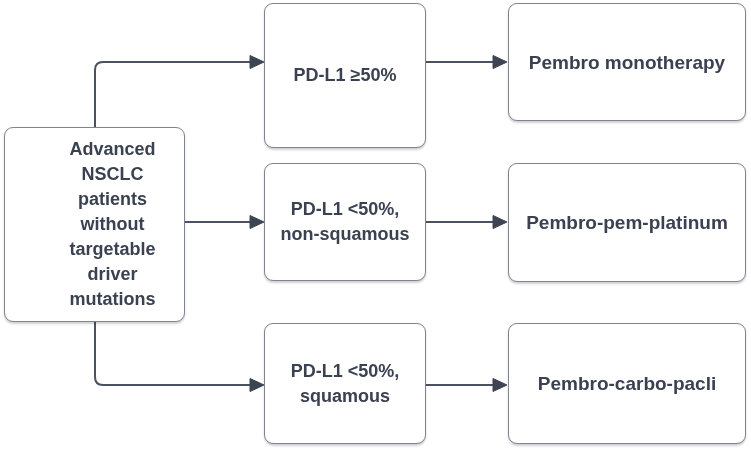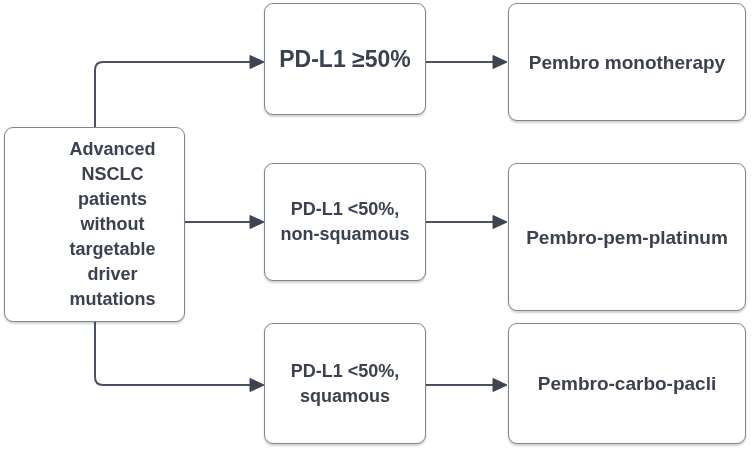--- a/index.html
+++ b/index.html
@@ -36,25 +36,25 @@
     color: #3a4150;
     font-weight: 700;
     box-shadow: 0 1.5px 2px rgba(40, 48, 65, 0.22);
   }
   .node .label {
     white-space: pre-line;
     line-height: 25px;
     padding: 2px 8px;
   }
   .node-root      { left: 4px;   top: 127px; width: 181px; height: 195px; font-size: 18px; padding-left: 36px; }
-  .node-cond-1    { left: 264px; top: 3px;   width: 162px; height: 112px; font-size: 23px; }
+  .node-cond-1    { left: 264px; top: 3px;   width: 162px; height: 145px; font-size: 18px; }
   .node-cond-2    { left: 264px; top: 163px; width: 162px; height: 118px; font-size: 18px; }
   .node-cond-3    { left: 264px; top: 323px; width: 162px; height: 121px; font-size: 18px; }
   .node-treat-1   { left: 508px; top: 3px;   width: 238px; height: 118px; font-size: 19px; }
-  .node-treat-2   { left: 508px; top: 163px; width: 238px; height: 148px; font-size: 19px; }
+  .node-treat-2   { left: 508px; top: 163px; width: 238px; height: 119px; font-size: 19px; }
   .node-treat-3   { left: 508px; top: 323px; width: 238px; height: 121px; font-size: 19px; }
   .edge {
     stroke: #4a5160;
     stroke-width: 2;
     fill: none;
   }
   .arrowhead {
     fill: #3d4452;
     stroke: #3d4452;
     stroke-width: 1;

